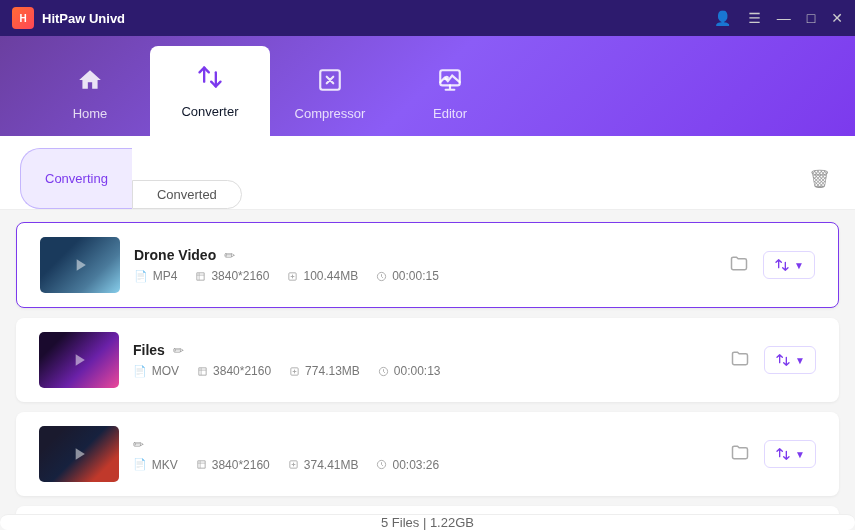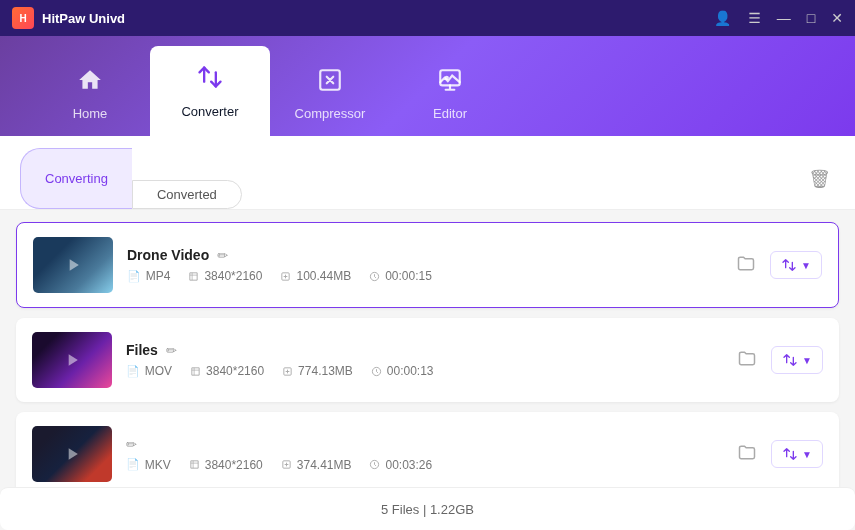--- a/index.html
+++ b/index.html
@@ -145,21 +145,21 @@
       overflow-y: auto;
       display: flex;
       flex-direction: column;
       gap: 10px;
       height: calc(530px - 36px - 100px - 50px - 32px);
     }
 
     .file-item {
       background: white;
       border-radius: 8px;
-      padding: 14px 16px;
+      padding: 14px 23px;
       display: flex;
       align-items: center;
       gap: 14px;
       box-shadow: 0 1px 3px rgba(0,0,0,0.06);
     }
     .file-item.selected {
       border: 1.5px solid #7c3aed;
     }
 
     .thumbnail {
@@ -244,21 +244,21 @@
       border: 1.5px solid #e0d7ff;
       border-radius: 6px;
       padding: 5px 10px;
       cursor: pointer;
       color: #7c3aed;
       font-size: 13px;
     }
 
     
     .status-bar {
-      height: 43px;
+      height: 16px;
       background: white;
       border-top: 1px solid #eee;
       display: flex;
       align-items: center;
       justify-content: center;
       font-size: 13px;
       color: #666;
       border-radius: 8px;
     }
 

